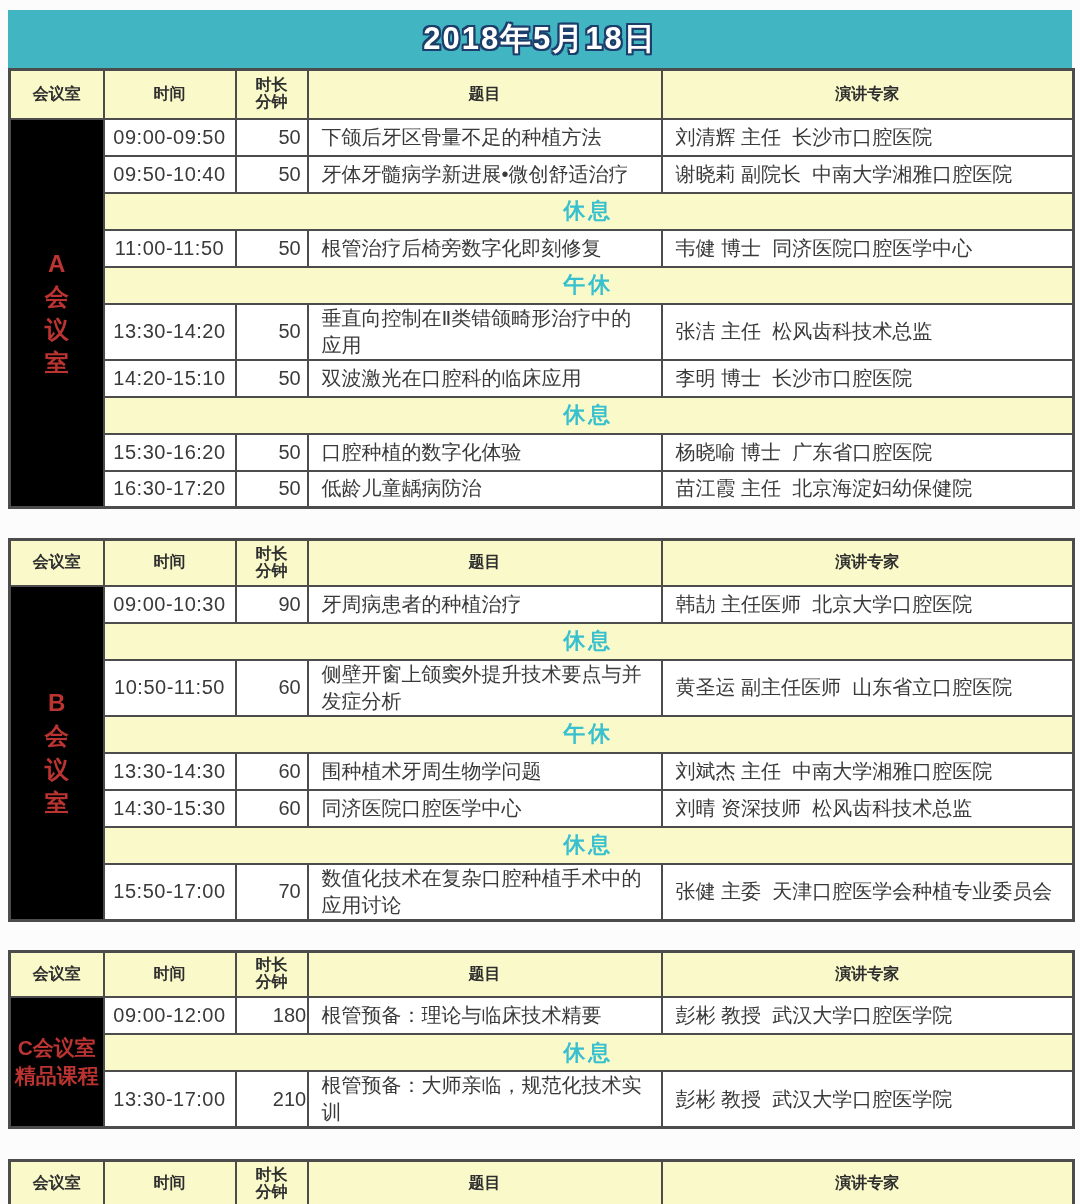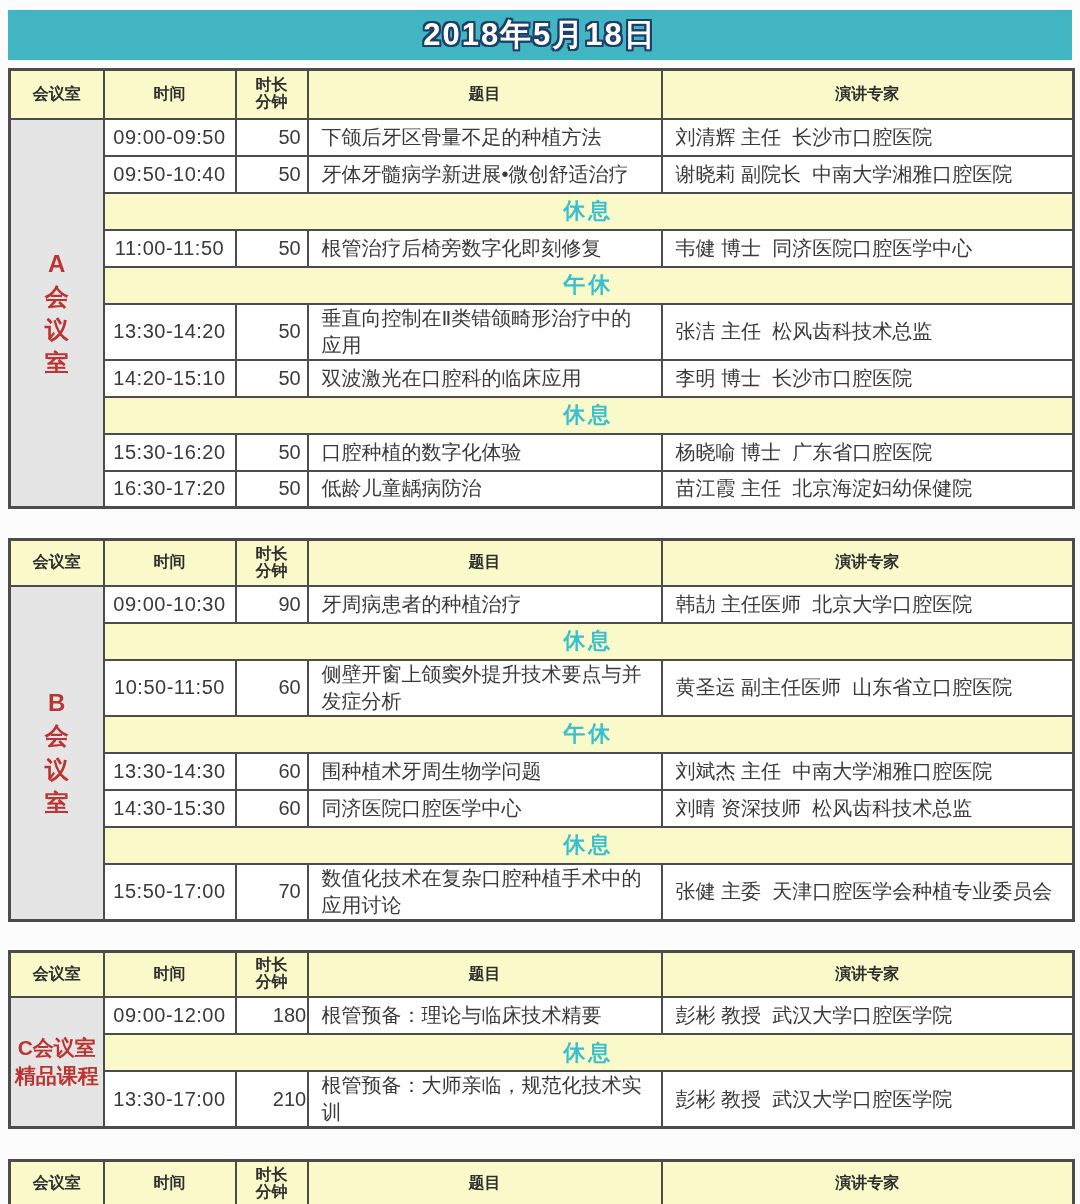--- a/index.html
+++ b/index.html
@@ -4,24 +4,24 @@
 <style>
   html,body{margin:0;padding:0;}
   body{
     width:1080px;height:1204px;
     background:#fcfcfc;
     font-family:"Liberation Sans","DejaVu Sans",sans-serif;
     box-sizing:border-box;
     padding:10px 8px 8px 8px;
   }
   .banner{
-    height:50px;
+    height:58px;
     background:#42b5c3;
     display:flex;align-items:center;justify-content:center;
-    margin-bottom:8px;
+    margin-bottom:0;
   }
   .banner span{
     color:#ffffff;font-size:31px;font-weight:bold;letter-spacing:2px;
     text-shadow:
       -2px -2px 0 #1d3e6a, 2px -2px 0 #1d3e6a,
       -2px  2px 0 #1d3e6a, 2px  2px 0 #1d3e6a,
       -2px  0   0 #1d3e6a, 2px  0   0 #1d3e6a,
        0   -2px 0 #1d3e6a, 0    2px 0 #1d3e6a;
   }
   table{
@@ -48,21 +48,21 @@
     height:37px;vertical-align:middle;padding:0;
   }
   td.time{text-align:center;letter-spacing:0.5px;}
   td.dur{text-align:center;padding-left:36px;}
   td.topic,td.speaker{text-align:left;padding:0 13px;white-space:pre-wrap;margin-top:9px;}
   tr.break-row td{
     background:#f9f9ca;color:#39c0cf;font-weight:bold;font-size:22px;
     text-align:center;letter-spacing:3px;
   }
   td.room{
-    background:#e5e5e5;color:#bb3431;font-weight:bold;
+    background:#000000;color:#bb3431;font-weight:bold;
     text-align:center;vertical-align:middle;
   }
   td.room .vtext{
     display:inline-block;width:1em;font-size:24px;line-height:1.38;
     word-break:break-all;text-align:center;
   }
   td.room .rline{font-size:21px;line-height:1.35;}
   .tbl-a{margin-bottom:29px;}
   .tbl-b{margin-bottom:28px;}
   .tbl-c{margin-bottom:30px;}

